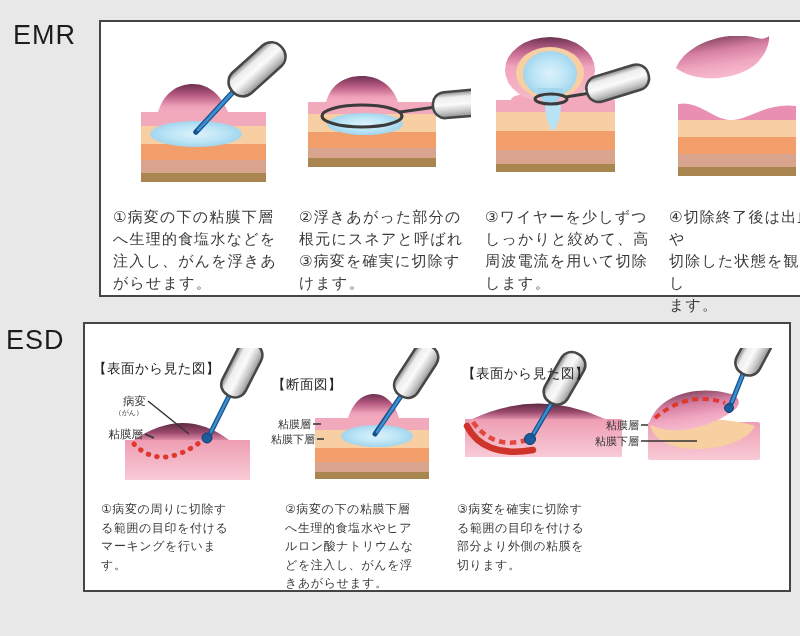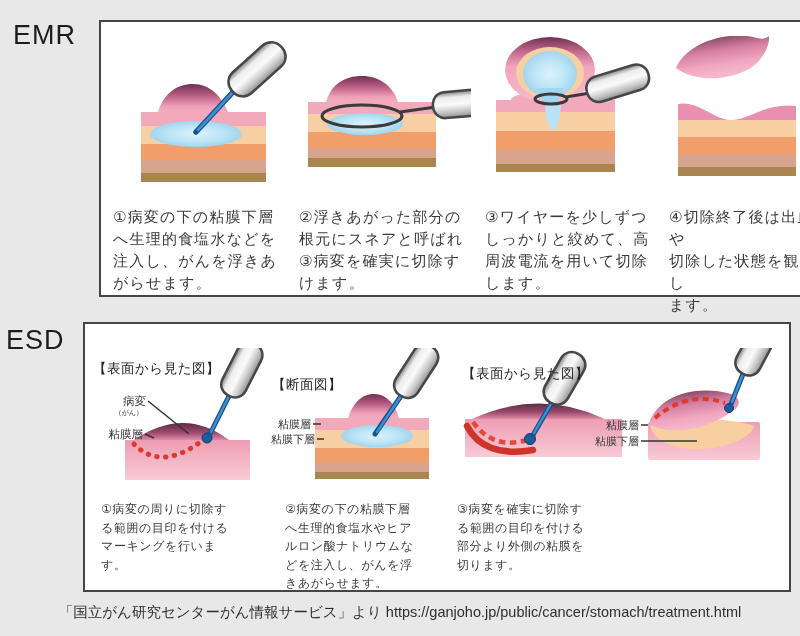--- a/index.html
+++ b/index.html
@@ -266,15 +266,14 @@
 へ生理的食塩水やヒア
 ルロン酸ナトリウムな
 どを注入し、がんを浮
 きあがらせます。</div>
     <div class="step-caption esd-caption" style="left:372px;top:176px;width:176px;">③病変を確実に切除す
 る範囲の目印を付ける
 部分より外側の粘膜を
 切ります。</div>
   </div>
 
-  <div class="source">「国立がん研究センターがん情報サービス」より https://ganjoho.jp/public/cancer/stomach/treatment.html</div>
 
 </div>
 
 </body></html>

